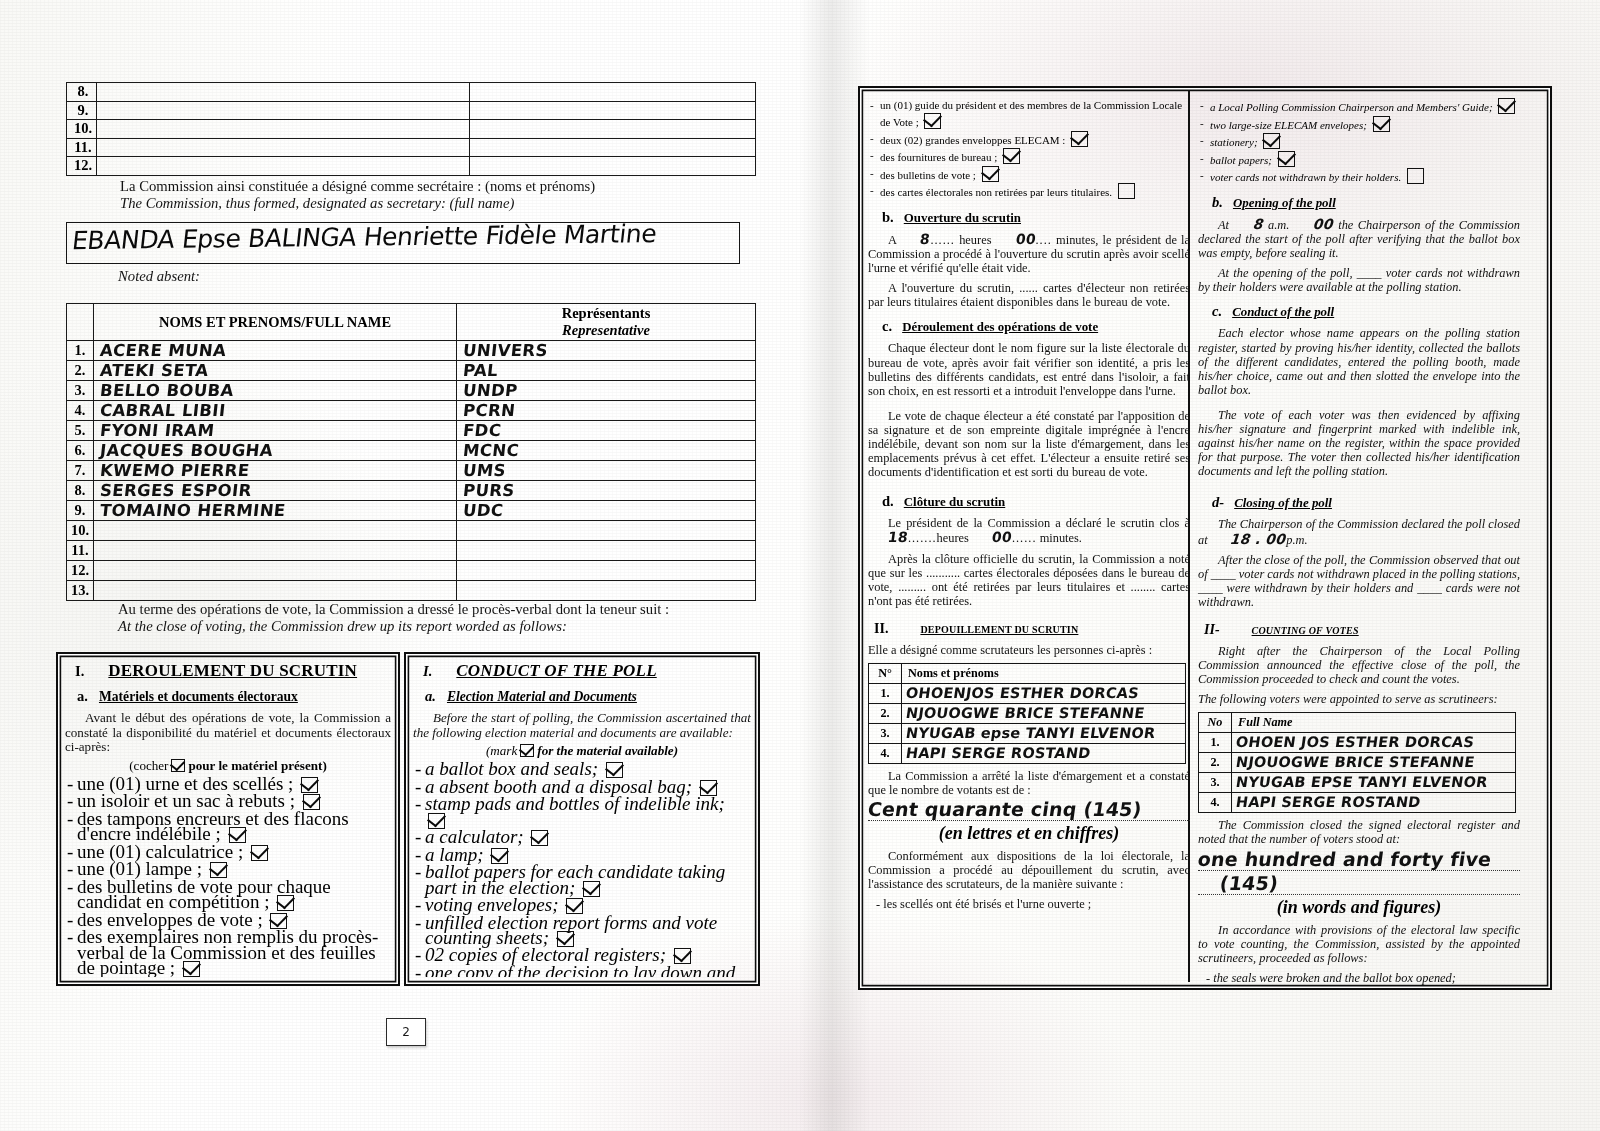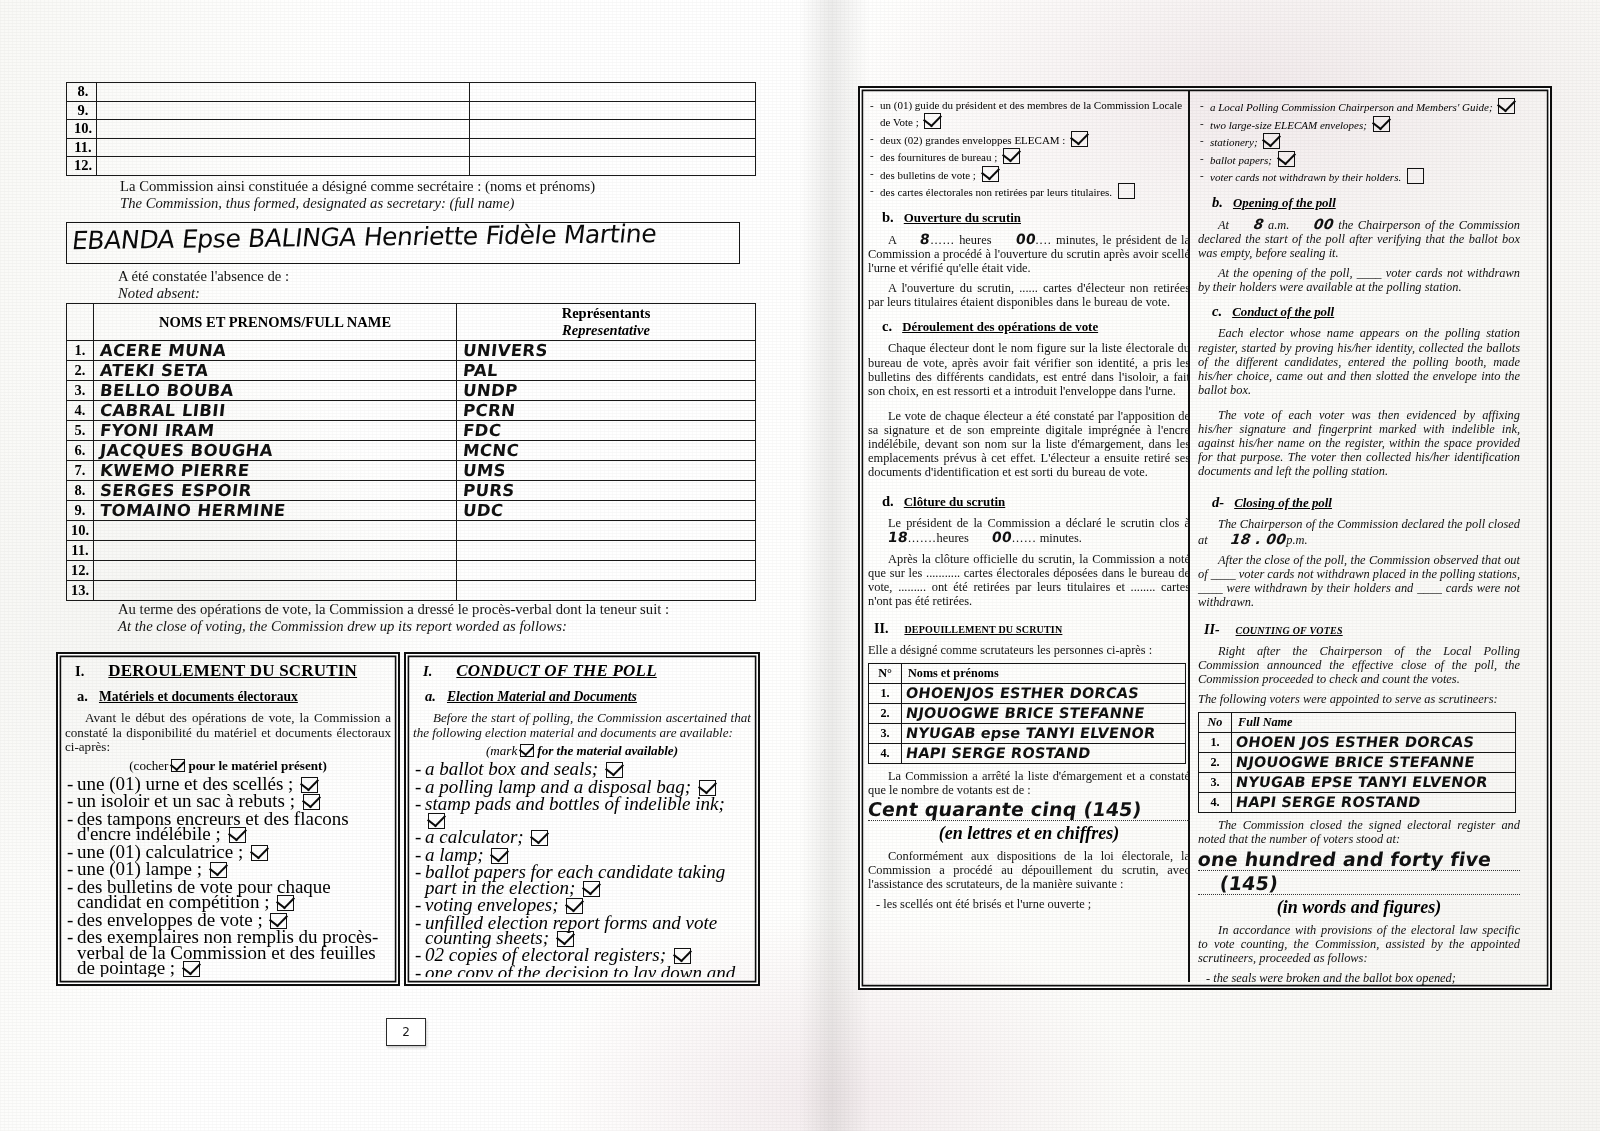--- a/index.html
+++ b/index.html
@@ -121,21 +121,21 @@
     position:absolute;left:58px;top:86px;width:690px;height:900px;
     border:2.6px solid #0d0d0d;
     box-shadow:inset 0 0 0 1.6px #ffffff, inset 0 0 0 3.2px #0d0d0d;
   }
   #rdiv{position:absolute;left:388px;top:90px;width:0;height:892px;border-left:2.2px solid #111;}
   .rcol{position:absolute;top:96px;width:322px;}
   #rcol-fr{left:68px;}
   #rcol-en{left:398px;}
   .rcol .bodytxt{font-size:12.4px;line-height:14.1px;}
   .rcol ul.items{font-size:11px;line-height:15px;}
-  .rhdr{display:flex;gap:16px;align-items:baseline;margin:10px 0 2px 6px;}
+  .rhdr{display:flex;gap:32px;align-items:baseline;margin:10px 0 2px 6px;}
   .rhdr .rom{font-size:14px;}
   .rhdr .hdr-title{font-size:10px;}
   .rsub{display:flex;gap:10px;align-items:baseline;margin:9px 0 1px 14px;}
   .rsub .sub-title{font-size:12.9px;}
   .ind{text-indent:20px;}
 
   .hwsm{
     font-family:"DejaVu Sans", sans-serif;font-weight:bold;font-size:14px;color:#111;
     transform:skewX(-8deg);display:inline-block;letter-spacing:.2px;
   }
@@ -203,21 +203,20 @@
   </table>
 
   <div id="secretary-label">
     <div class="para fr">La Commission ainsi constituée a désigné comme secrétaire : (noms et prénoms)</div>
     <div class="para en">The Commission, thus formed, designated as secretary: (full name)</div>
   </div>
   <div id="secretary-line"></div>
   <div id="secretary-value">EBANDA Epse BALINGA Henriette Fidèle Martine</div>
 
   <div id="absent-label">
-    <div class="para fr">A été constatée l'absence de :</div>
     <div class="para en">Noted absent:</div>
   </div>
 
   <table class="grid" id="tbl-abs">
     <tbody>
       <tr>
         <td class="hd"></td>
         <td class="hd nm">NOMS ET PRENOMS/FULL NAME</td>
         <td class="hd rp">
           <div>Représentants</div>
@@ -373,21 +372,21 @@
       <div class="sub-row">
         <span class="rom en">a.</span>
         <span class="sub-title en">Election Material and Documents</span>
       </div>
       <div class="bodytxt en ind">Before the start of polling, the Commission ascertained that the following election material and documents are available:</div>
       <div class="centerline en">
         <span>(mark</span><span class="cbx sm on"></span><b>for the material available)</b>
       </div>
       <ul class="items en" id="items-en">
           <li><span>a ballot box and seals; </span><span class="cbx on"></span></li>
-          <li><span>a polling lamp and a disposal bag; </span><span class="cbx on"></span></li>
+          <li><span>a absent booth and a disposal bag; </span><span class="cbx on"></span></li>
           <li><span>stamp pads and bottles of indelible ink; </span><span class="cbx on"></span></li>
           <li><span>a calculator; </span><span class="cbx on"></span></li>
           <li><span>a lamp; </span><span class="cbx on"></span></li>
           <li><span>ballot papers for each candidate taking part in the election; </span><span class="cbx on"></span></li>
           <li><span>voting envelopes; </span><span class="cbx on"></span></li>
           <li><span>unfilled election report forms and vote counting sheets; </span><span class="cbx on"></span></li>
           <li><span>02 copies of electoral registers; </span><span class="cbx on"></span></li>
           <li><span>one copy of the decision to lay down and set up the organisation and functioning of polling stations; </span><span class="cbx on"></span></li>
         </ul>
     </div>

